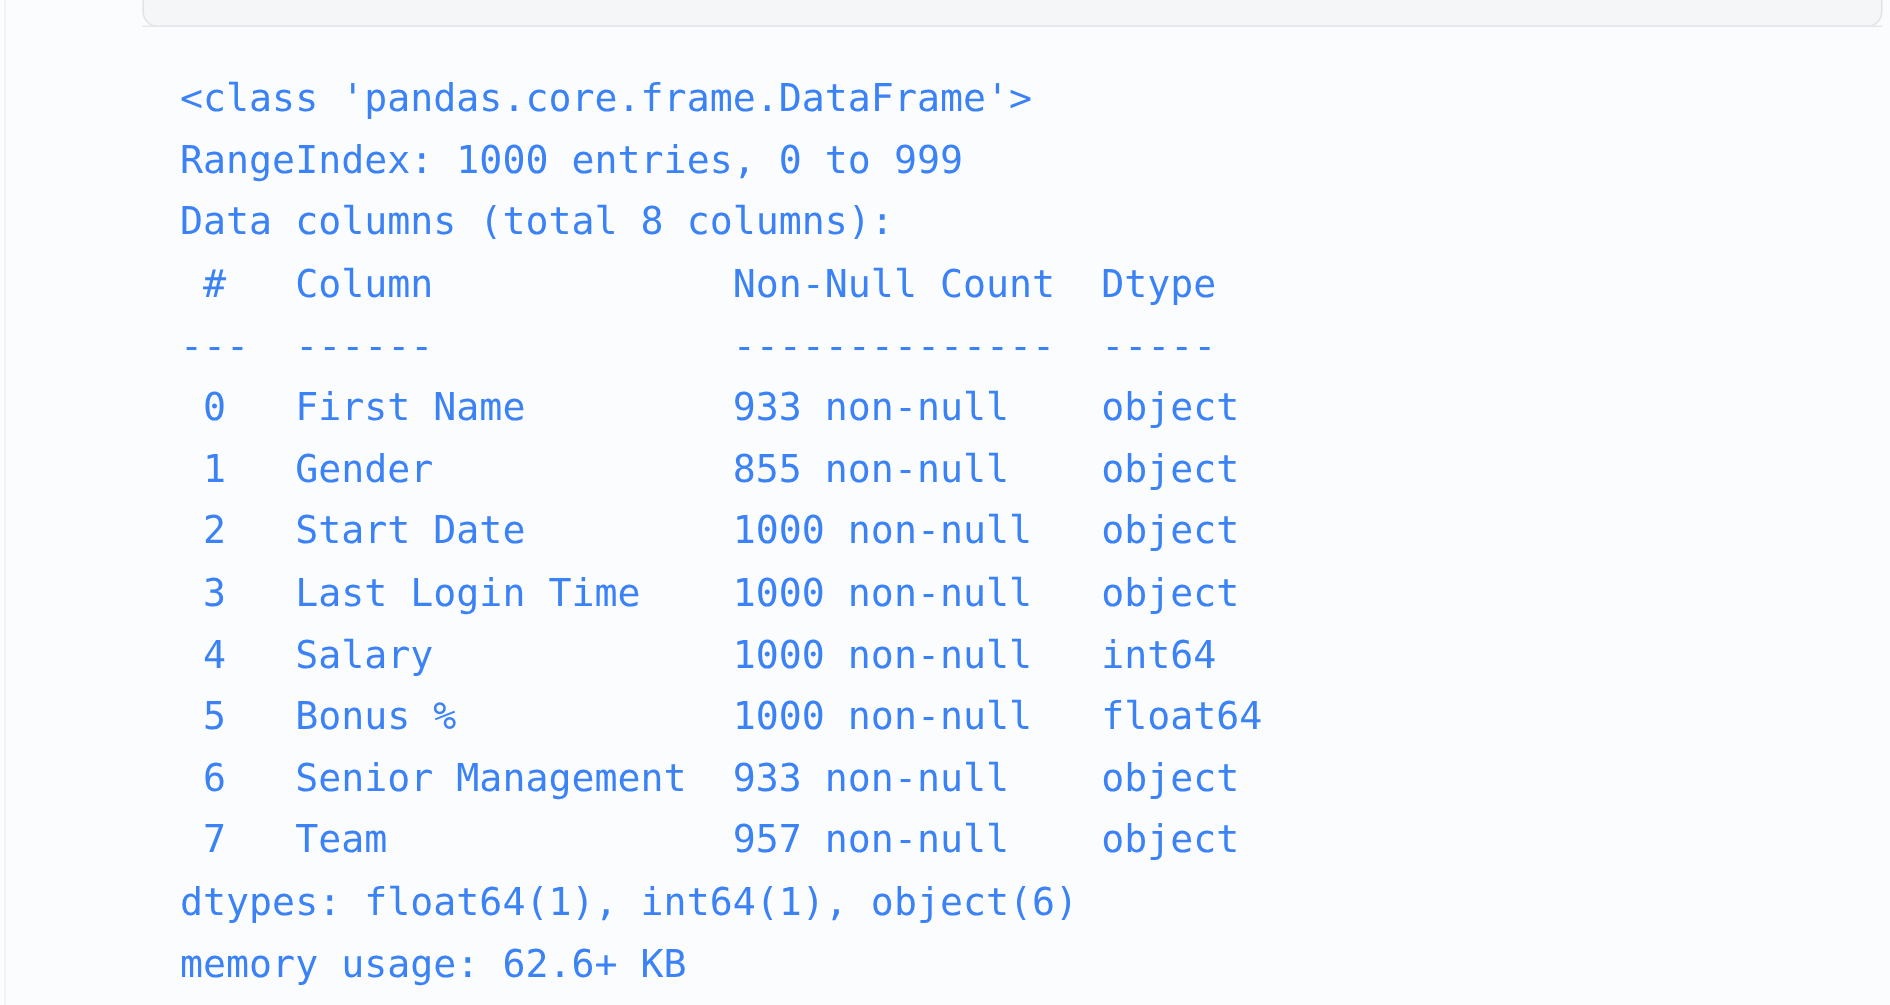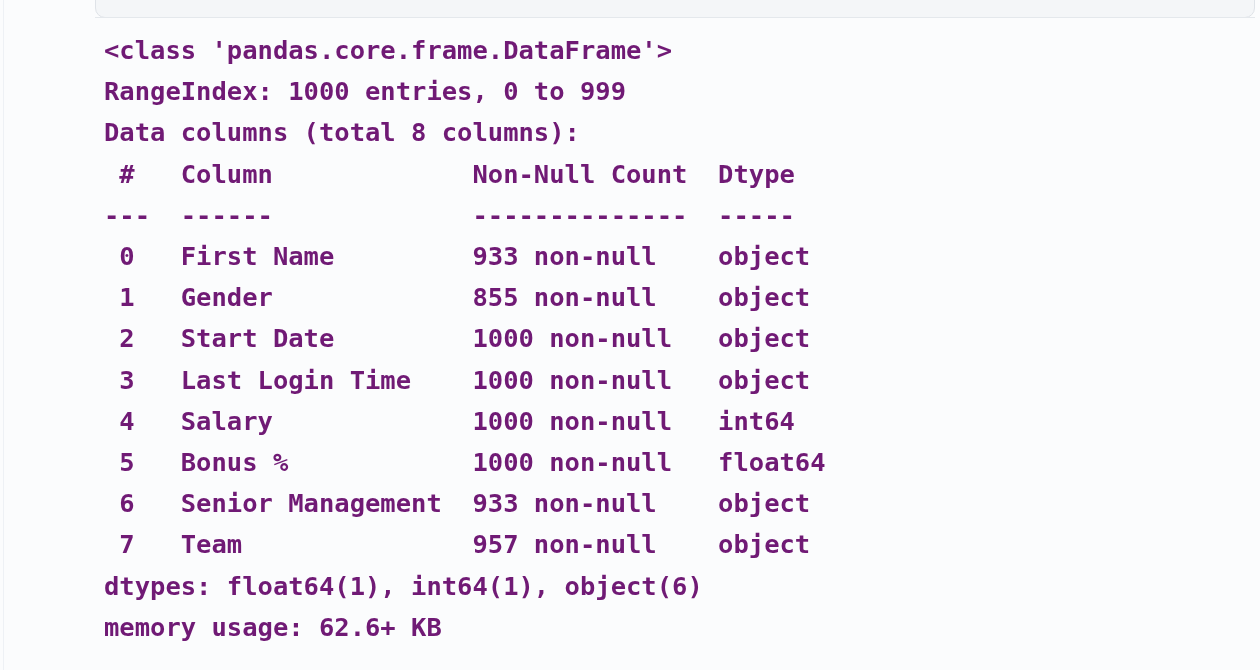--- a/index.html
+++ b/index.html
@@ -51,29 +51,29 @@
   .console {
     position: absolute;
     left: 0;
     top: 0;
     width: 1260px;
     padding: 30px 0 0 0;
     box-sizing: border-box;
   }
 
   pre.code {
-    margin: 0;
+    margin: 16px;
     padding: 0 0 0 104px;
-    color: #701a75;
+    color: #3b82f6;
     font-family: "DejaVu Sans Mono", "Liberation Mono", monospace;
     font-size: 25.5px;
     line-height: 41.2px;
     letter-spacing: 0px;
     white-space: pre;
-    font-weight: 700;
+    font-weight: 400;
     -webkit-font-smoothing: antialiased;
   }
 </style>
 </head>
 <body>
 
 <div id="screen">
 
   <div class="left-rule"></div>
   <div class="panel-edge"></div>

